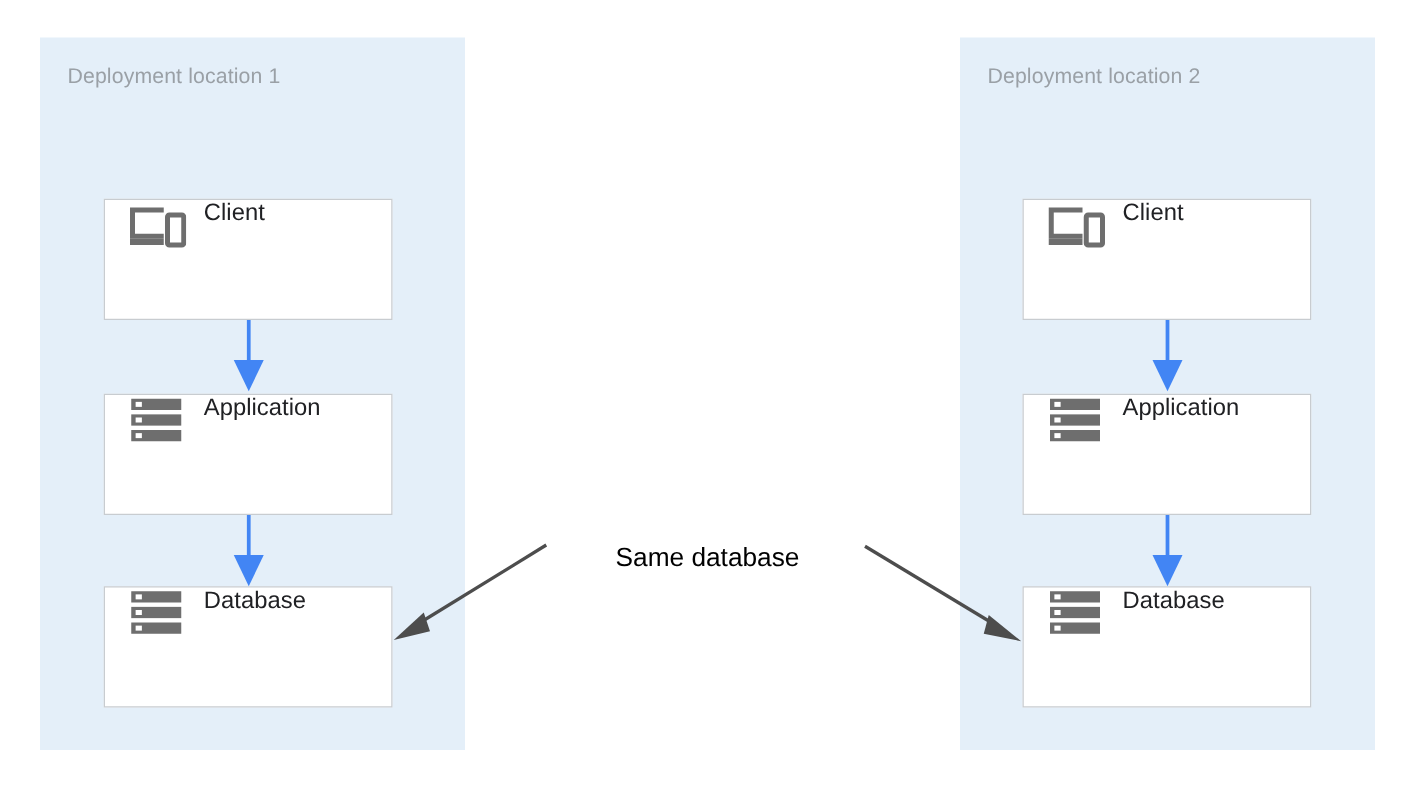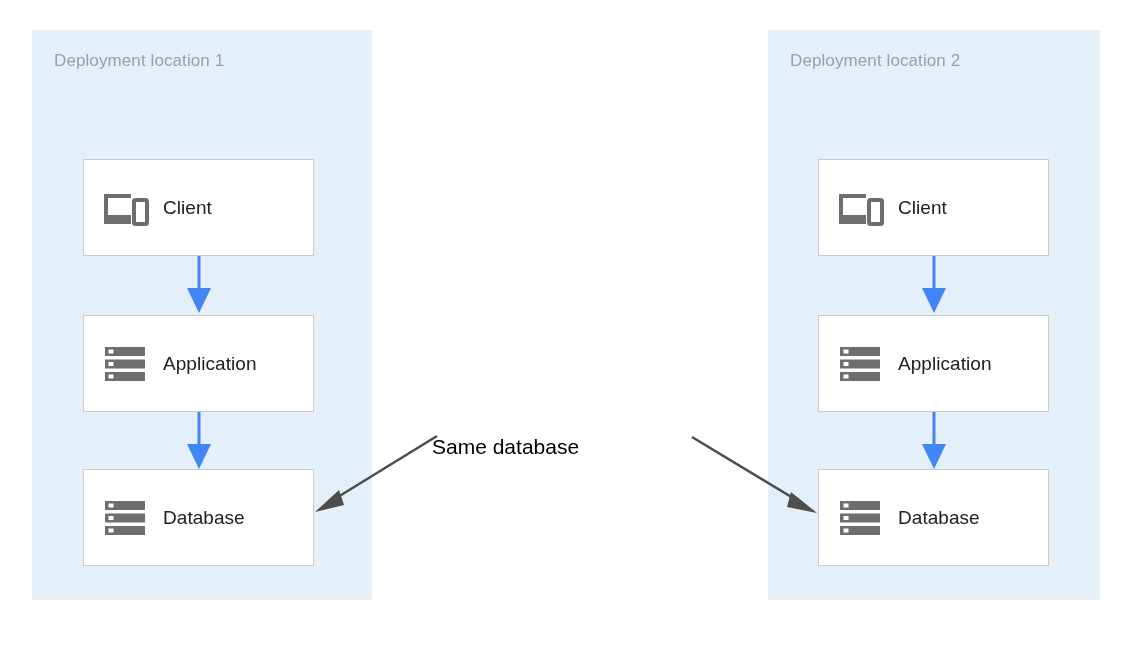--- a/index.html
+++ b/index.html
@@ -34,21 +34,20 @@
     white-space: nowrap;
   }
 
   
   .node {
     position: absolute;
     background: #ffffff;
     border: 1px solid #c8ccd0;
     box-sizing: border-box;
     display: flex;
-    align-items: center;
   }
   .node-icon {
     flex: 0 0 auto;
     margin-left: 17px;
     width: 48px;
     height: 40px;
     display: block;
   }
   .node-label {
     margin-left: 14px;
@@ -64,20 +63,21 @@
     left: 0;
     top: 0;
     width: 1132px;
     height: 648px;
     pointer-events: none;
   }
 
   
   .annotation {
     position: absolute;
+    text-align: center;
     font-size: 21px;
     line-height: 27px;
     color: #000000;
     white-space: pre-line;
   }
 </style>
 </head>
 <body>
 
 <div id="canvas">

